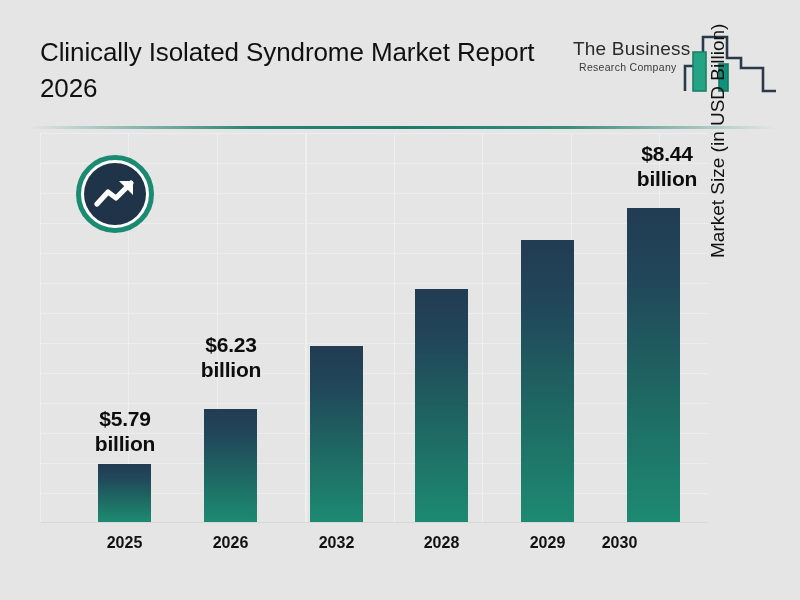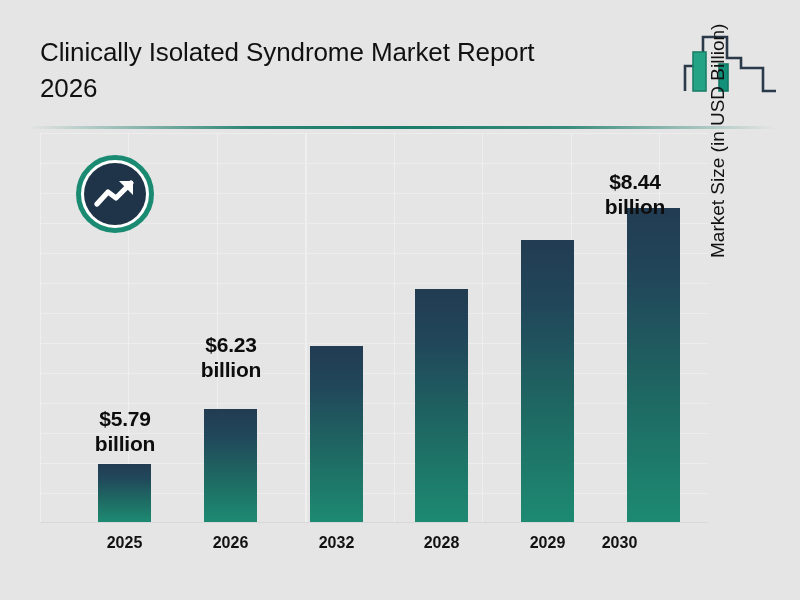--- a/index.html
+++ b/index.html
@@ -187,20 +187,24 @@
 </head>
 <body>
 
 <div id="page">
 
   <div id="header">
 
     <div id="report-title">Clinically Isolated Syndrome Market Report 2026</div>
 
     <div id="logo">
+      <div id="logo-text">
+        <div id="logo-line1">The Business</div>
+        <div id="logo-line2">Research Company</div>
+      </div>
       <div id="logo-mark">
         <svg width="95" height="72" viewBox="0 0 95 72" xmlns="http://www.w3.org/2000/svg">
 
           <path d="M2,63 L2,38 L20,38 L20,9 L44,9 L44,30 L58,30 L58,40 L80,40 L80,63 L93,63" fill="none" stroke="#2b3a4a" stroke-width="2.6" stroke-linejoin="miter" stroke-linecap="butt"></path>
 
           <rect x="10" y="24" width="13" height="39" fill="#25a385" stroke="#1c7f68" stroke-width="1.6"></rect>
           <rect x="36" y="36" width="9" height="27" fill="#12907a" stroke="#127a66" stroke-width="1.6"></rect>
         </svg>
       </div>
     </div>
@@ -221,21 +225,21 @@
   <div class="bar-value" style="left:66px; top:406px; width:118px;">
     <div>$5.79</div>
     <div>billion</div>
   </div>
 
   <div class="bar-value" style="left:172px; top:332px; width:118px;">
     <div>$6.23</div>
     <div>billion</div>
   </div>
 
-  <div class="bar-value" style="left:576px; top:141px; width:118px;margin-top:28px;">
+  <div class="bar-value" style="left:608px; top:141px; width:118px;">
     <div>$8.44</div>
     <div>billion</div>
   </div>
 
   <div class="x-label" style="left:88px; width:73px;text-align:center;">2025</div>
   <div class="x-label" style="left:194px; width:73px;">2026</div>
   <div class="x-label" style="left:300px; width:73px;">2032</div>
   <div class="x-label" style="left:405px; width:73px;text-align:center;">2028</div>
   <div class="x-label" style="left:511px; width:73px;">2029</div>
   <div class="x-label" style="left:583px; width:73px;">2030</div>

